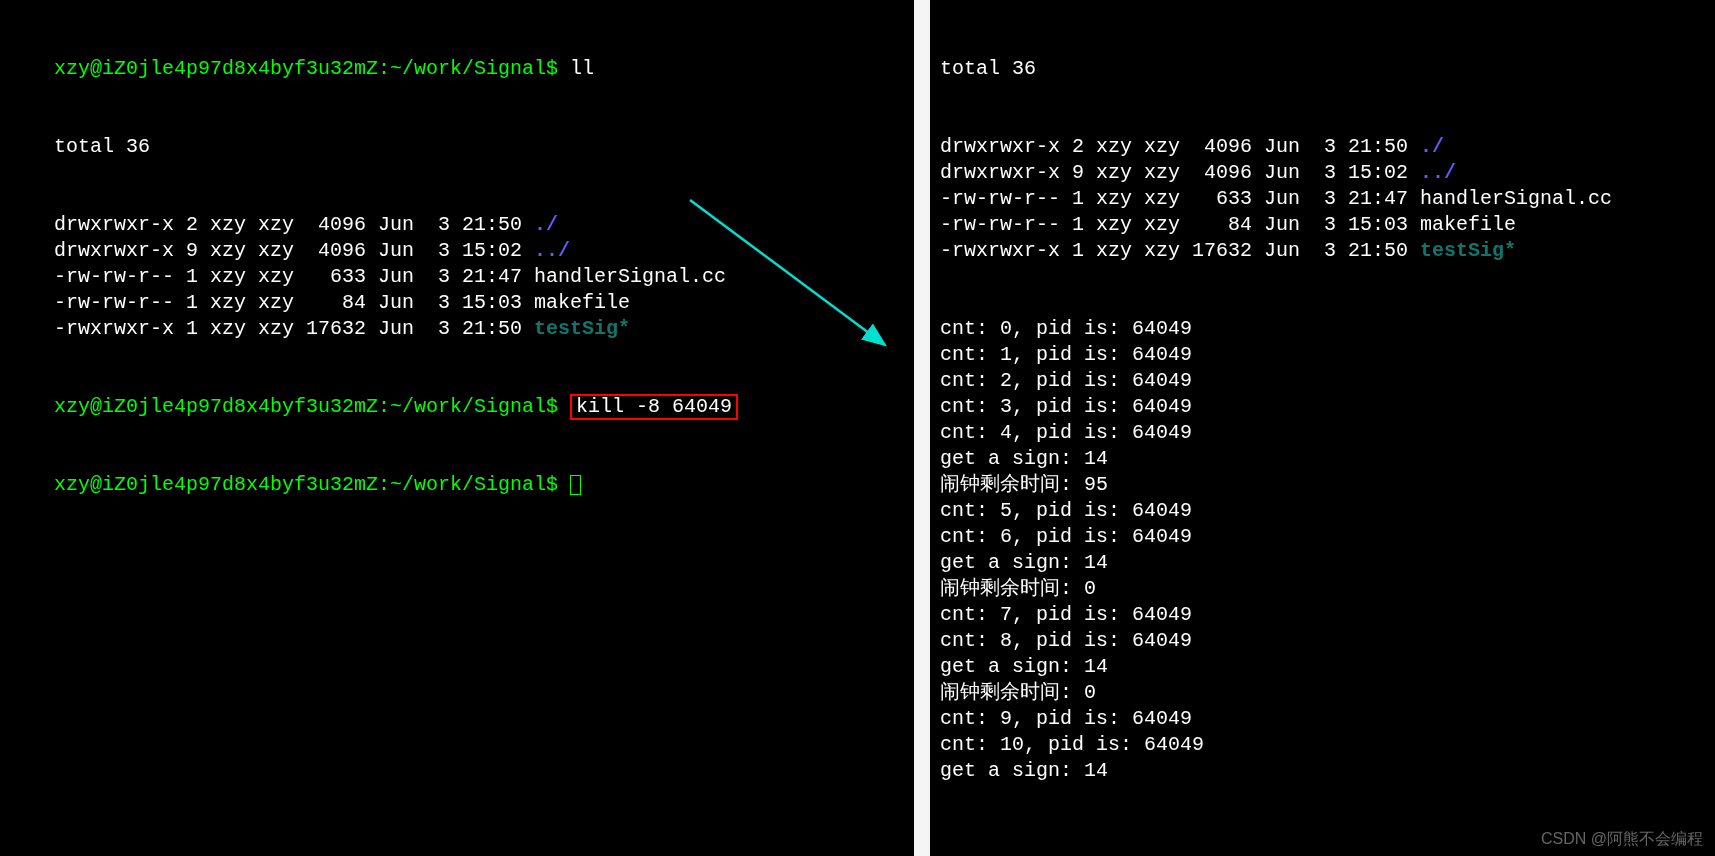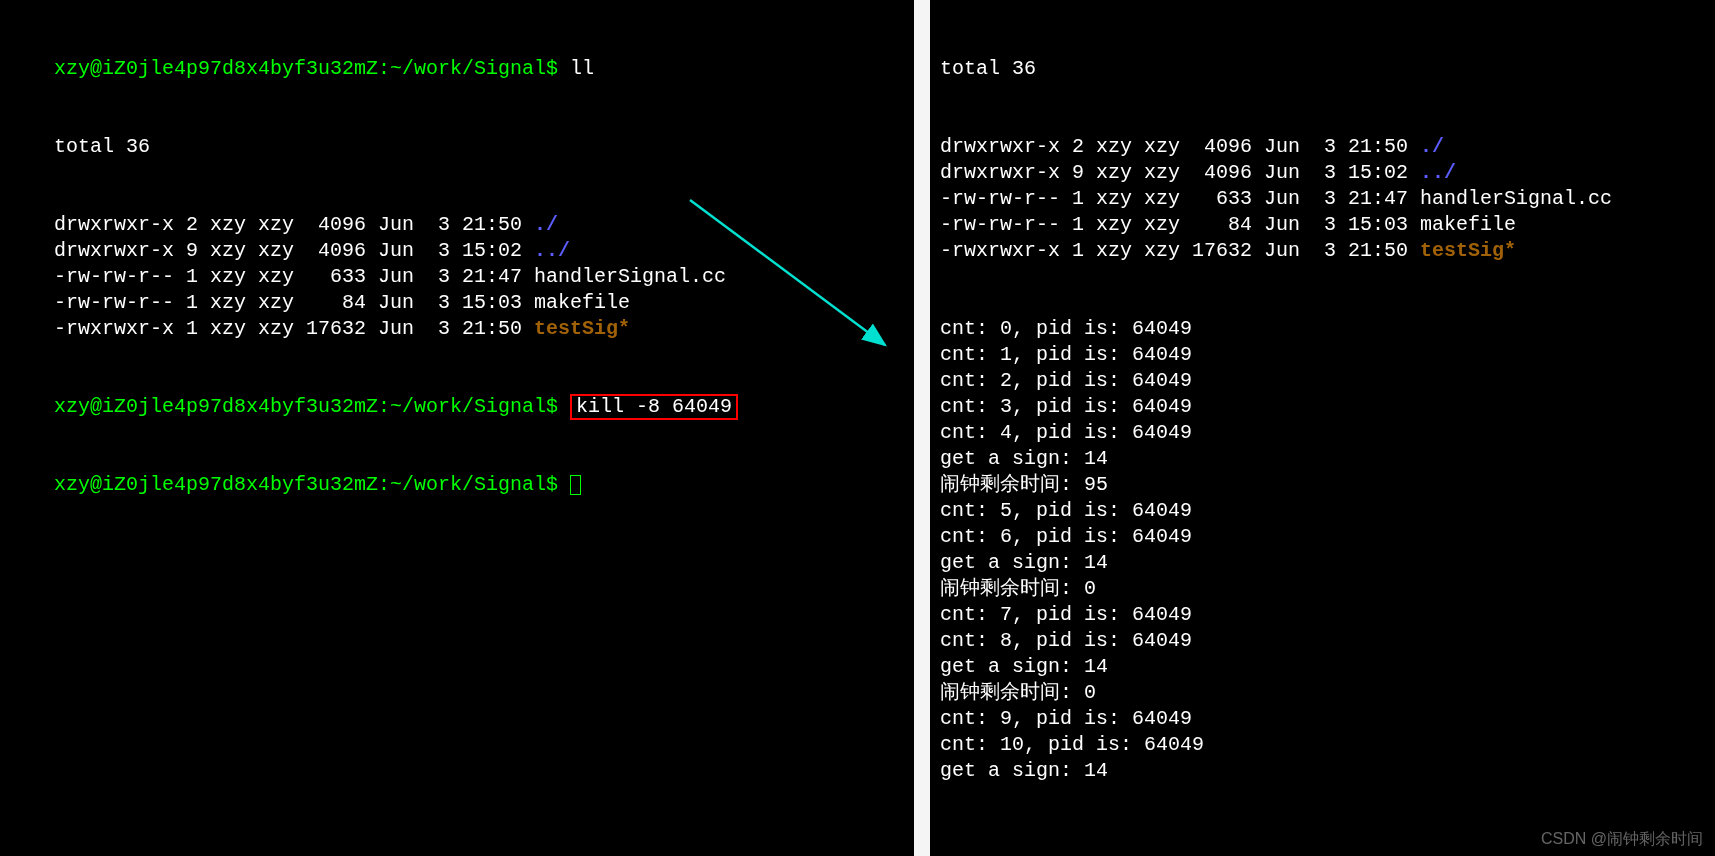--- a/index.html
+++ b/index.html
@@ -34,21 +34,21 @@
       width: 16px;
       background: #f5f5f5;
       flex-shrink: 0;
     }
     .pane-right {
       flex: 1;
     }
     .line { white-space: pre; }
     .green { color: #00ff00; }
     .blue { color: #5c5cff; font-weight: bold; }
-    .exec { color: #a16207; font-weight: bold; }
+    .exec { color: #0f766e; font-weight: bold; }
     .cursor {
       display: inline-block;
       width: 11px;
       height: 20px;
       border: 1px solid #00ff00;
       vertical-align: middle;
     }
     .highlight-box {
       border: 2px solid #ff0000;
       padding: 0 4px;
@@ -94,13 +94,13 @@
 
 <svg class="arrow-svg" width="1715" height="856">
   <defs>
     <marker id="arrowhead" markerWidth="10" markerHeight="8" refX="9" refY="4" orient="auto">
       <polygon points="0 0, 10 4, 0 8" fill="#00e0d0"></polygon>
     </marker>
   </defs>
   <line x1="690" y1="200" x2="885" y2="345" stroke="#00e0d0" stroke-width="2.5" marker-end="url(#arrowhead)"></line>
 </svg>
 
-<div class="watermark">CSDN @闹钟剩余时间</div>
+<div class="watermark">CSDN @阿熊不会编程</div>
 
 </body></html>

